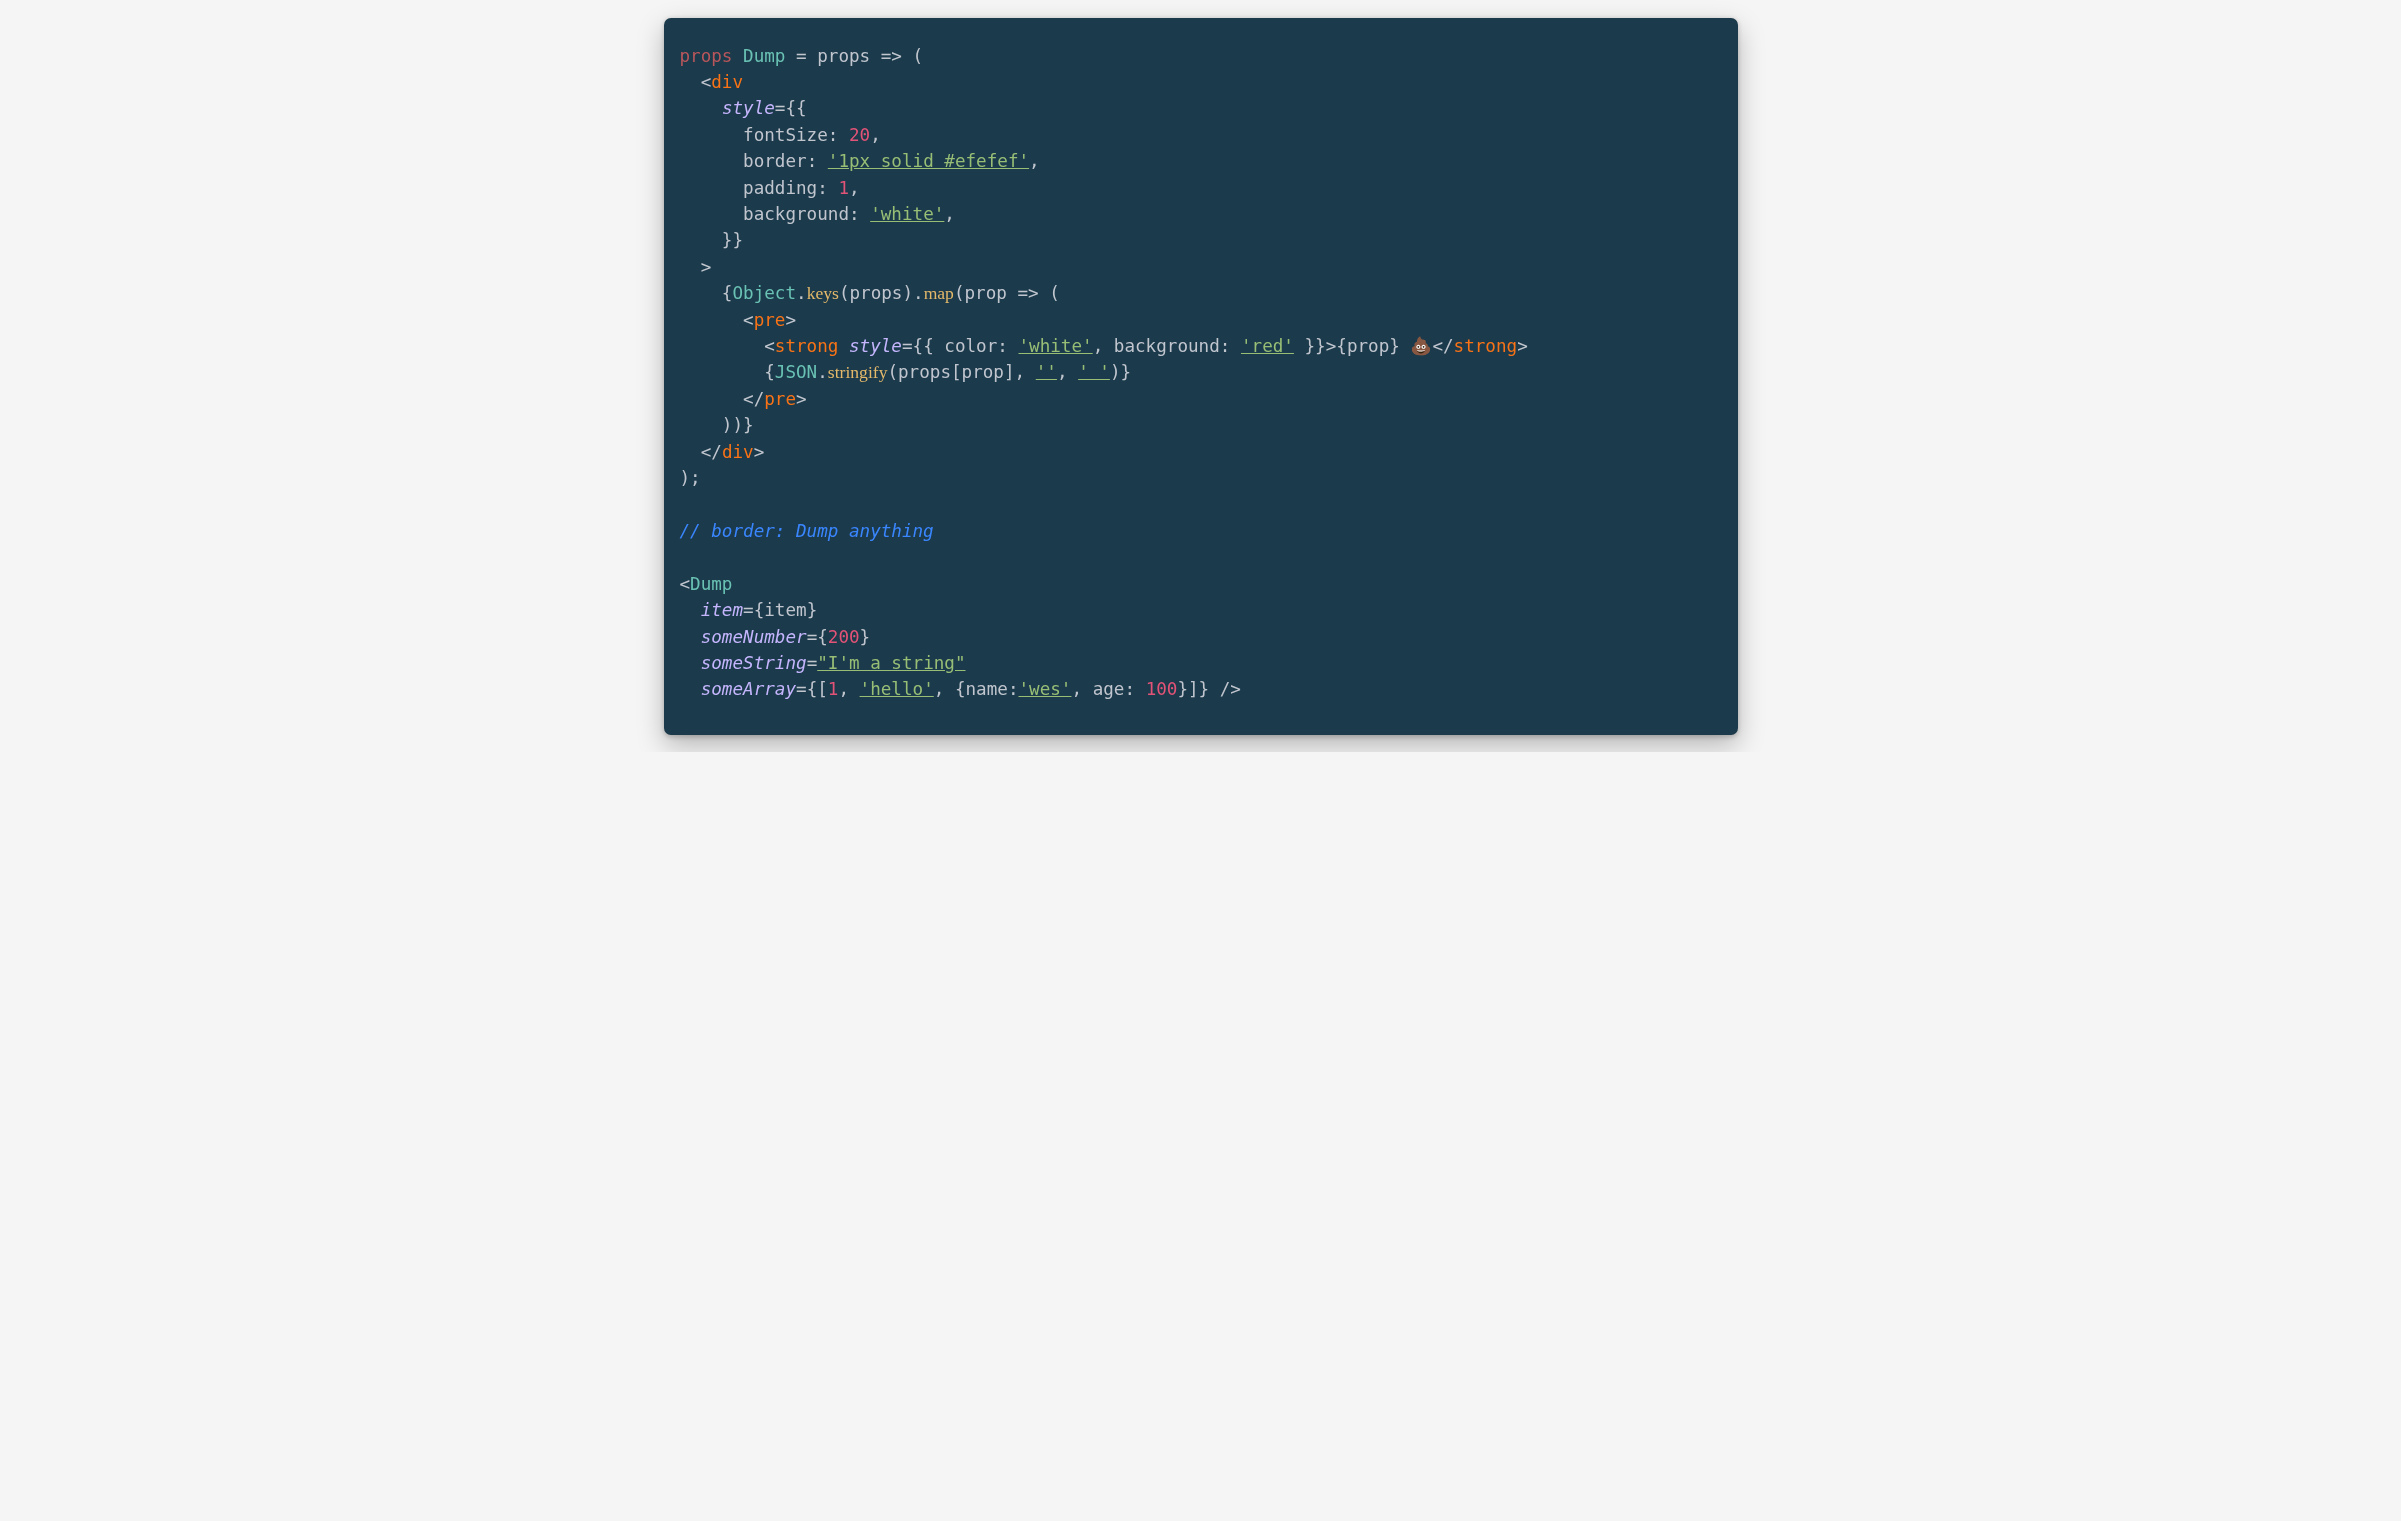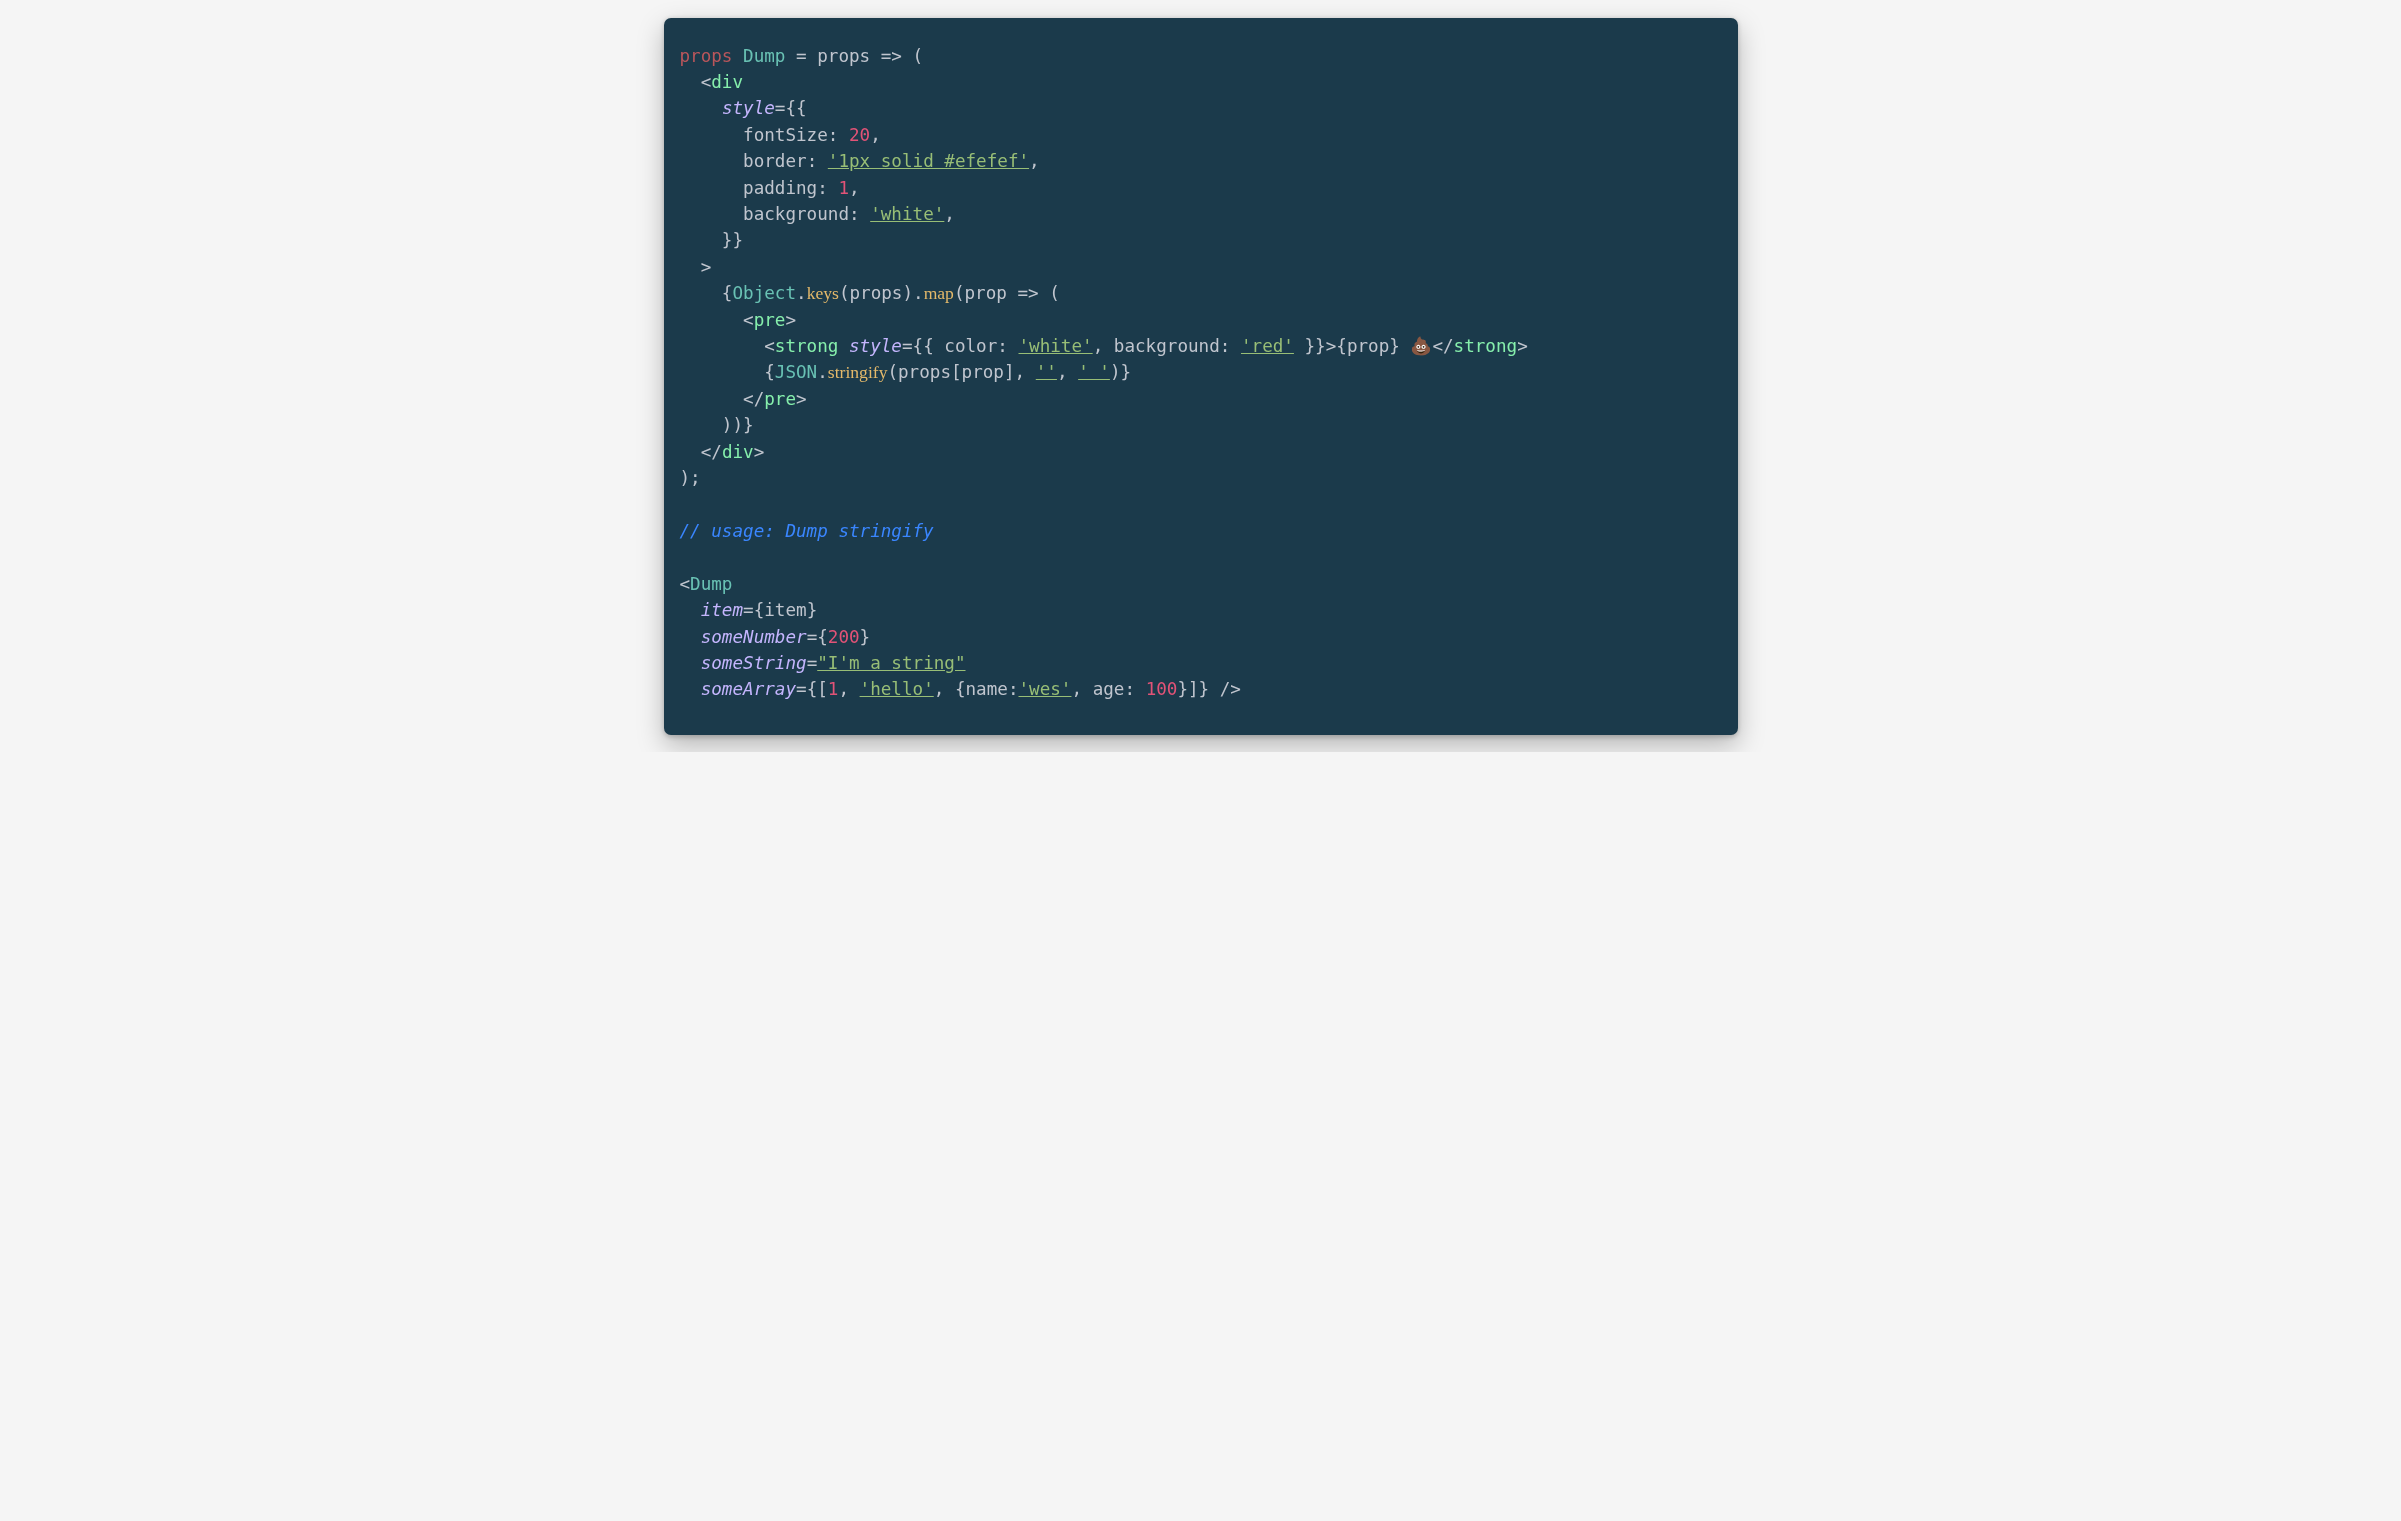--- a/index.html
+++ b/index.html
@@ -35,21 +35,21 @@
   
   .kw    { color: #b9565b; }           
   .const-name { color: #69c2b4; }      
   .op    { color: #c0c5ce; }           
   .ident { color: #c0c5ce; }           
   .attr  { color: #c4b5fd; font-style: italic; } 
   .num   { color: #e25377; }           
   .str   { color: #98be76; text-decoration: underline; }           
   .bi    { color: #69c2b4; }           
   .fn    { color: #e4b96a; font-family: Liberation Serif, serif; }           
-  .tag   { color: #86efac; }           
+  .tag   { color: #f97316; }           
   .component { color: #69c2b4; }       
   .comment { color: #3a86ff; font-style: italic; }
   .emoji { }
 </style>
 </head>
 <body>
 
 <div class="code-card">
 <pre class="code"><span class="kw">props</span><span class="op"> </span><span class="const-name">Dump</span><span class="op"> = </span><span class="ident">props</span><span class="op"> =&gt; </span><span class="op">(</span>
 <span class="op">  &lt;</span><span class="tag">div</span>
@@ -62,21 +62,21 @@
 <span class="op">  &gt;</span>
 <span class="op">    {</span><span class="bi">Object</span><span class="op">.</span><span class="fn">keys</span><span class="op">(</span><span class="ident">props</span><span class="op">).</span><span class="fn">map</span><span class="op">(</span><span class="ident">prop</span><span class="op"> =&gt; (</span>
 <span class="op">      &lt;</span><span class="tag">pre</span><span class="op">&gt;</span>
 <span class="op">        &lt;</span><span class="tag">strong</span><span class="op"> </span><span class="attr">style</span><span class="op">=</span><span class="op">{{ </span><span class="ident">color</span><span class="op">: </span><span class="str">'white'</span><span class="op">, </span><span class="ident">background</span><span class="op">: </span><span class="str">'red'</span><span class="op"> }}</span><span class="op">&gt;</span><span class="op">{</span><span class="ident">prop</span><span class="op">}</span><span class="op"> </span><span class="emoji">💩</span><span class="op">&lt;/</span><span class="tag">strong</span><span class="op">&gt;</span>
 <span class="op">        {</span><span class="bi">JSON</span><span class="op">.</span><span class="fn">stringify</span><span class="op">(</span><span class="ident">props</span><span class="op">[</span><span class="ident">prop</span><span class="op">], </span><span class="str">''</span><span class="op">, </span><span class="str">' '</span><span class="op">)}</span>
 <span class="op">      &lt;/</span><span class="tag">pre</span><span class="op">&gt;</span>
 <span class="op">    ))}</span>
 <span class="op">  &lt;/</span><span class="tag">div</span><span class="op">&gt;</span>
 <span class="op">);</span>
 
-<span class="comment">// usage: Dump stringify</span>
+<span class="comment">// border: Dump anything</span>
 
 <span class="op">&lt;</span><span class="component">Dump</span>
 <span class="op">  </span><span class="attr">item</span><span class="op">=</span><span class="op">{</span><span class="ident">item</span><span class="op">}</span>
 <span class="op">  </span><span class="attr">someNumber</span><span class="op">=</span><span class="op">{</span><span class="num">200</span><span class="op">}</span>
 <span class="op">  </span><span class="attr">someString</span><span class="op">=</span><span class="str">"I'm a string"</span>
 <span class="op">  </span><span class="attr">someArray</span><span class="op">=</span><span class="op">{[</span><span class="num">1</span><span class="op">, </span><span class="str">'hello'</span><span class="op">, {</span><span class="ident">name</span><span class="op">:</span><span class="str">'wes'</span><span class="op">, </span><span class="ident">age</span><span class="op">: </span><span class="num">100</span><span class="op">}]} /&gt;</span></pre>
 </div>
 
 
 </body></html>

